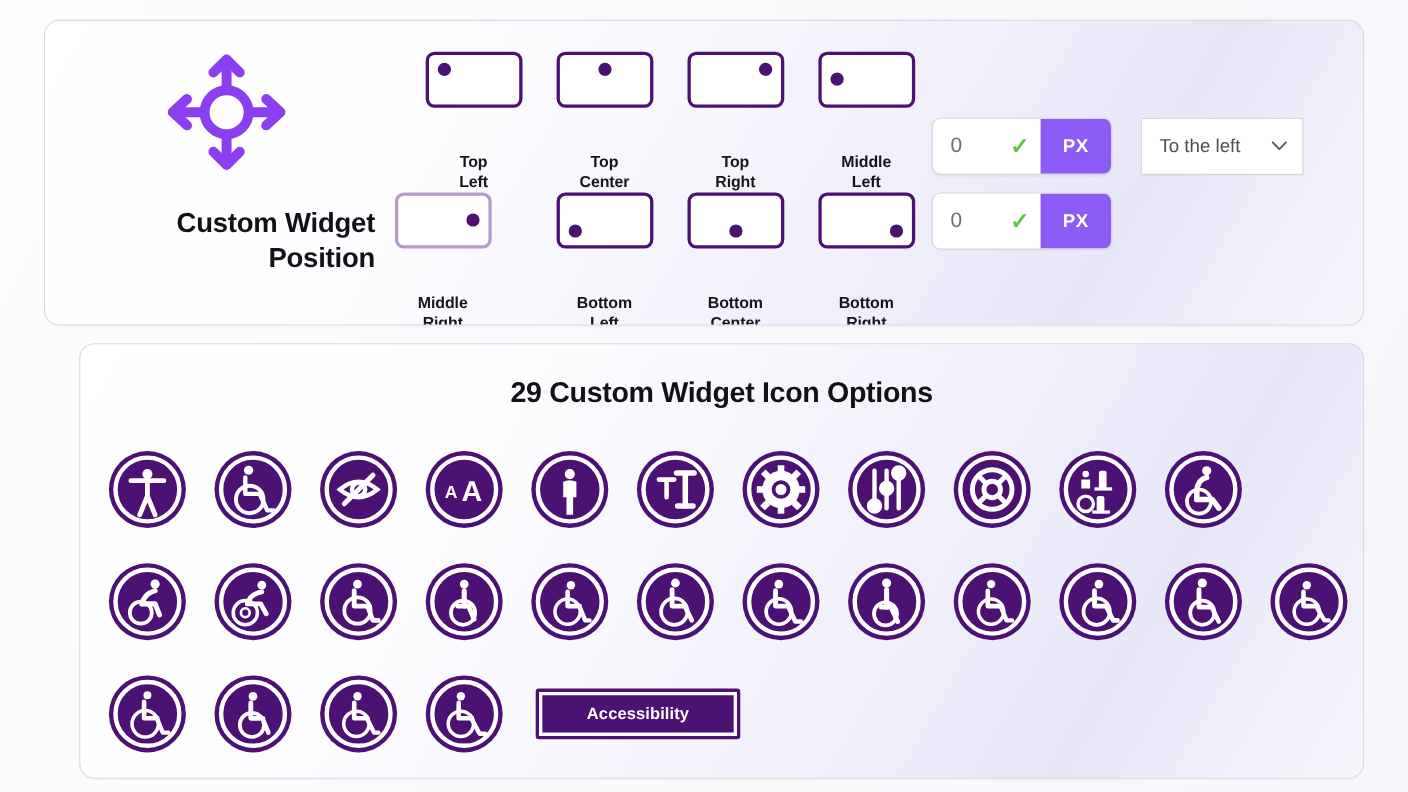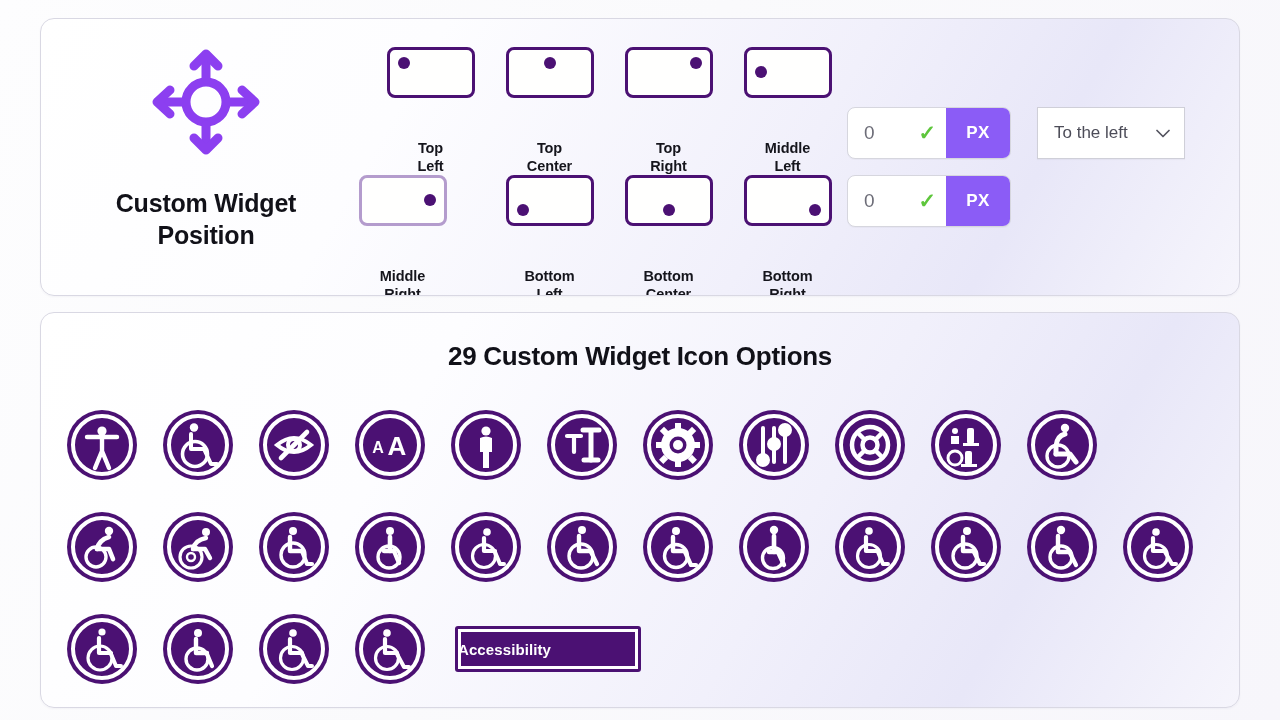--- a/index.html
+++ b/index.html
@@ -26,21 +26,21 @@
       linear-gradient(120deg,
         #ffffff 0%,
         #fdfdff 30%,
         #f1f0fb 62%,
         #e8e7f8 80%,
         #f6f5fc 100%);
     box-shadow: 0 1px 2px rgba(80,70,120,.05);
     overflow: hidden;
   }
   #panel-position { height: 278px; }
-  #panel-icons { height: 396px; margin-top: 16px; }
+  #panel-icons { height: 396px; margin-top: 16px; margin-left: 32px; }
 
   
   .pos-wrap {
     display: flex;
     align-items: flex-start;
     height: 100%;
     padding: 14px 0 0 0;
   }
 
   
@@ -51,21 +51,21 @@
     align-items: center;
     padding-top: 14px;
     flex: 0 0 330px;
   }
   .move-icon { width: 120px; height: 110px; display:block; }
   .pos-title {
     margin-top: 30px;
     font-size: 25px;
     font-weight: 700;
     color: #111118;
-    text-align: center;
+    text-align: right;
     line-height: 1.28;
     letter-spacing: -0.2px;
     max-width: 270px;
   }
 
   
   .tiles {
     display: grid;
     grid-template-columns: repeat(4, 119px);
     grid-auto-rows: 128px;
@@ -201,20 +201,21 @@
   }
   .icon-btn svg { display: block; width: 78px; height: 78px; }
 
   .a11y-btn {
     width: 186px; height: 46px;
     background: #4b1173;
     border: 3px solid #4b1173;
     border-radius: 3px;
     display: flex;
     align-items: center;
+    justify-content: center;
     cursor: pointer;
     margin-left: 8px;
     box-shadow: inset 0 0 0 3px #ffffff;
   }
   .a11y-label {
     color: #ffffff;
     font-size: 15px;
     font-weight: 700;
     letter-spacing: .1px;
   }

